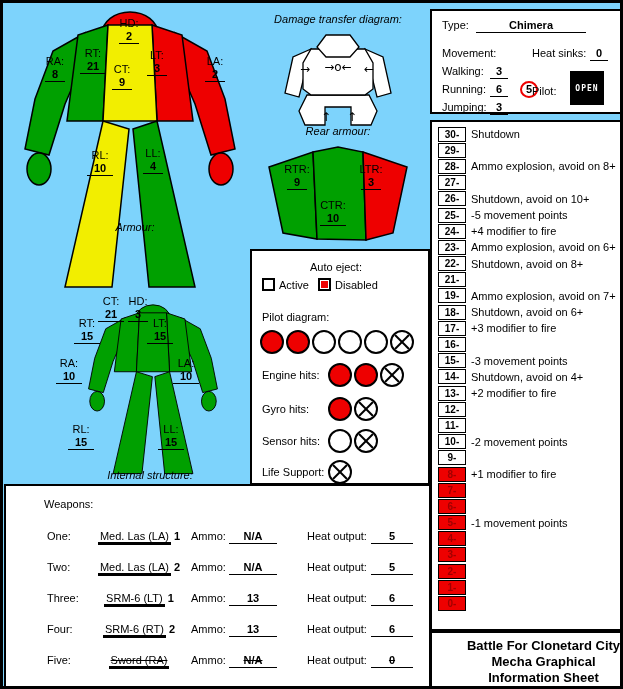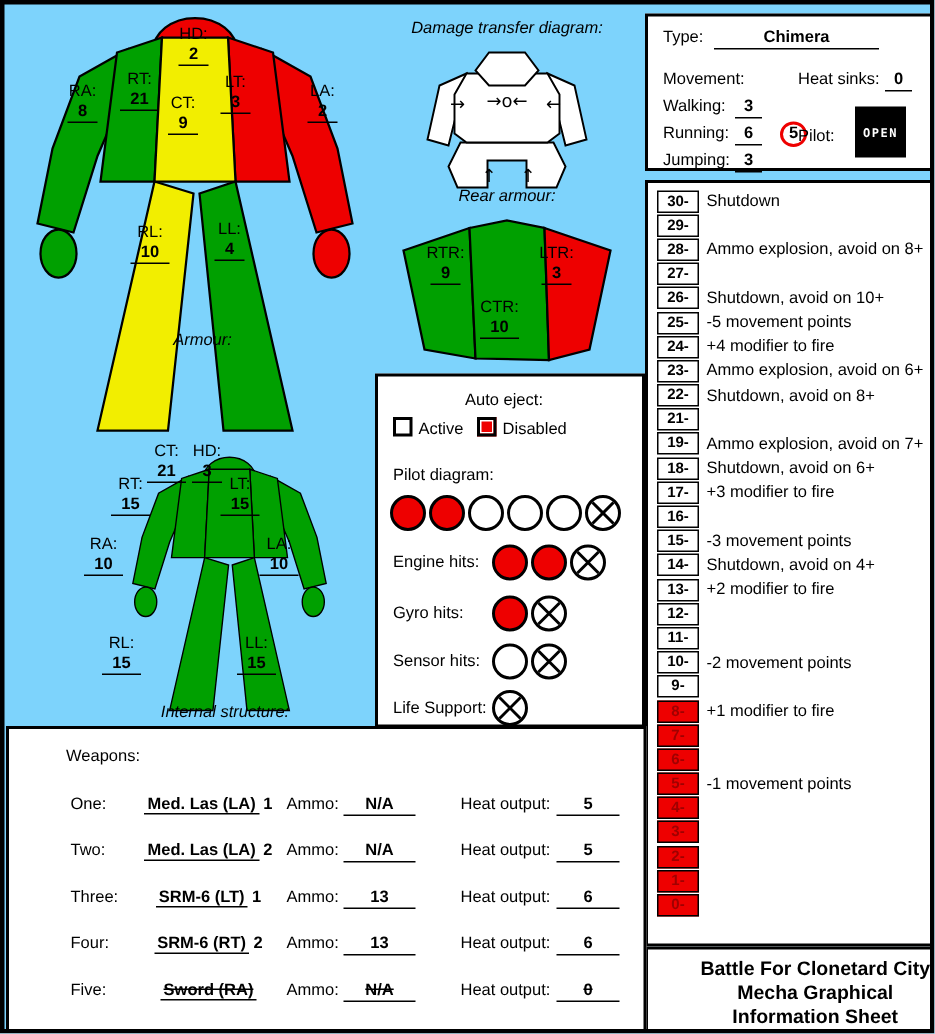--- a/index.html
+++ b/index.html
@@ -30,21 +30,21 @@
   #heat-rows{position:absolute;left:6px;top:4px;right:2px;}
   .heat-row{display:flex;align-items:center;height:16.2px;}
   .heat-box{width:26px;min-width:26px;height:13px;border:1px solid #000;font-size:10px;line-height:13px;
             text-align:center;background:#fff;margin-right:5px;font-weight:bold;}
   .heat-box.red{background:#ee0000;color:#a00000;}
   .heat-note{white-space:nowrap;}
   #weapon-rows{position:absolute;left:0;top:44px;width:100%;}
   .weapon-row{display:flex;align-items:flex-start;height:31px;}
   .w-slot{margin-left:41px;width:40px;}
   .w-name{width:104px;text-align:center;white-space:nowrap;}
-  .w-uname{font-weight:bold;border-bottom:1px solid #000000;padding:0 2px;}
+  .w-uname{font-weight:normal;border-bottom:3px solid #000000;padding:0 2px;}
   .w-num{font-weight:bold;margin-left:3px;}
   .w-ammo-l{width:38px;}
   .w-ammo{width:36px;}
   .w-heat-l{margin-left:30px;width:62px;}
   .w-heat{width:30px;margin-left:2px;}
   .struck{text-decoration:line-through;}
   .red-oval{display:inline-block;border:2px solid #ee0000;border-radius:50%;padding:0 4px;font-weight:bold;line-height:13px;}
   .pilot-box{position:absolute;width:34px;height:34px;background:#000;color:#fff;display:flex;align-items:center;
              justify-content:center;font-size:8px;font-weight:bold;letter-spacing:1px;font-family:"DejaVu Sans Mono",monospace;}
   .footer-line{font-weight:bold;font-size:13px;line-height:16px;text-align:center;margin-left:34px;}

